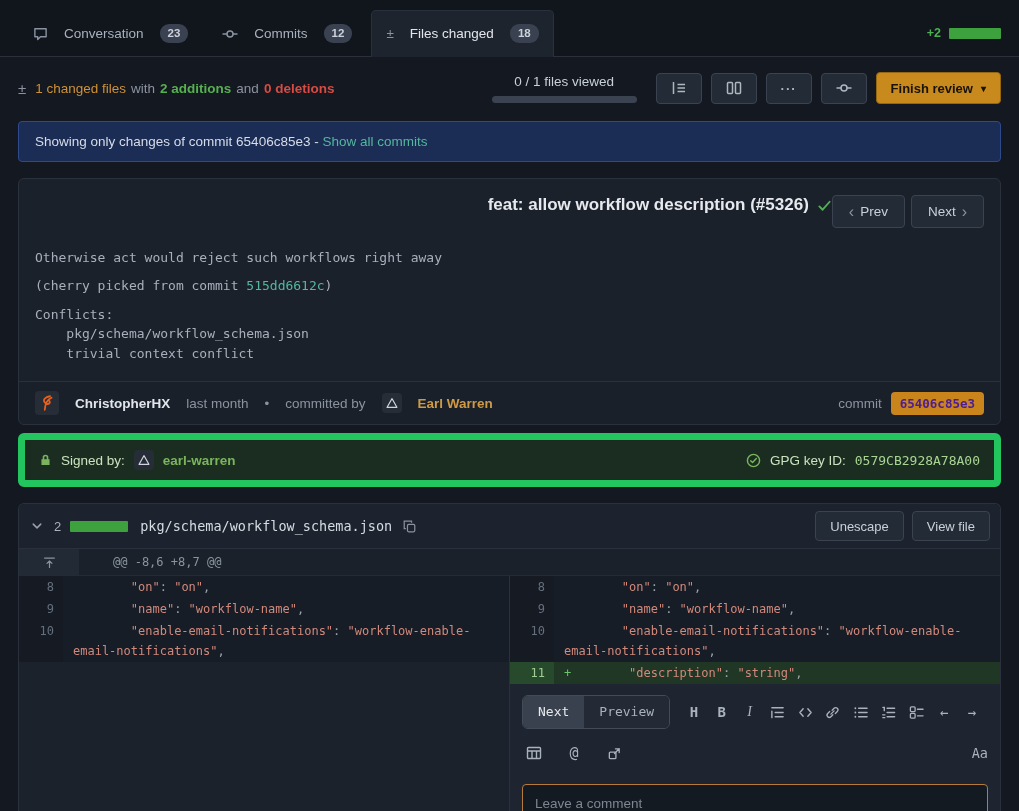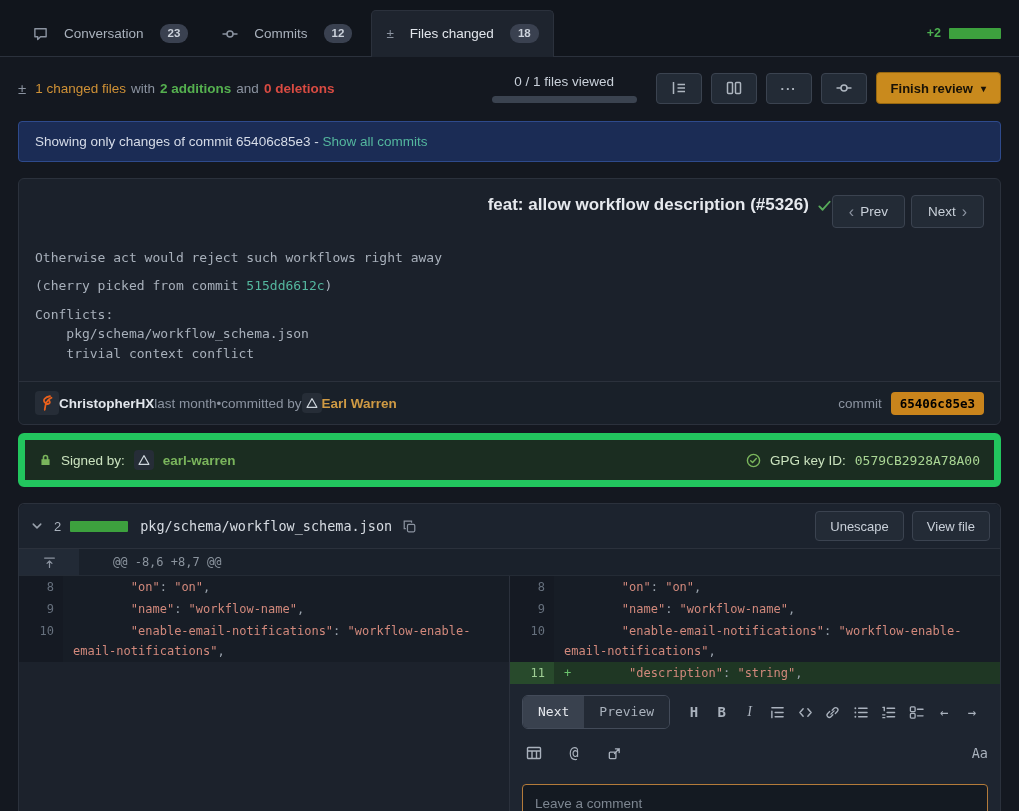--- a/index.html
+++ b/index.html
@@ -79,31 +79,31 @@
   .commit-nav { display: flex; gap: 6px; }
   .commit-nav .btn { height: 33px; padding: 0 16px; font-size: 13.5px; }
   .commit-nav .chev { color: #8b93a0; font-size: 16px; }
   .commit-body { padding: 10px 16px 14px; font-family: "DejaVu Sans Mono", monospace; font-size: 13px; color: #a8b0bb; line-height: 1.45; }
   .commit-body p { margin: 9px 0; }
   .commit-body pre { font-family: inherit; white-space: pre; margin: 9px 0 4px; line-height: 1.5; }
   .commit-meta {
     display: flex; align-items: center; justify-content: space-between;
     border-top: 1px solid #2b313c; padding: 9px 16px; background: #192029; border-radius: 0 0 6px 6px;
   }
-  .meta-left { display: flex; align-items: center; gap: 0; font-size: 13.5px; color: #8b93a0; }
+  .meta-left { display: flex; align-items: center; gap: 16px; font-size: 13.5px; color: #8b93a0; }
   .avatar {
     width: 24px; height: 24px; border-radius: 4px; background: #262d37;
     display: inline-flex; align-items: center; justify-content: center; overflow: hidden; flex: none;
   }
   .avatar.sm { width: 20px; height: 20px; }
   .author-name { color: #e2e6ec; font-weight: 700; }
   .committer-name { color: #cf9a44; font-weight: 700; }
   .meta-right { display: flex; align-items: center; gap: 9px; color: #8b93a0; font-size: 13.5px; }
   .sha-badge {
-    background: #c9841c; color: #000000; font-family: "DejaVu Sans Mono", monospace;
+    background: #c9841c; color: #4c1d95; font-family: "DejaVu Sans Mono", monospace;
     font-size: 12.5px; font-weight: 700; padding: 4px 9px; border-radius: 4px;
   }
 
   
   .signed-row {
     margin: 8px 18px 16px; padding: 10px 14px;
     background: #1b2d21; border: 7px solid #22c55e; border-radius: 6px;
     display: flex; align-items: center; justify-content: space-between;
   }
   .signed-left, .signed-right { display: flex; align-items: center; gap: 9px; }

